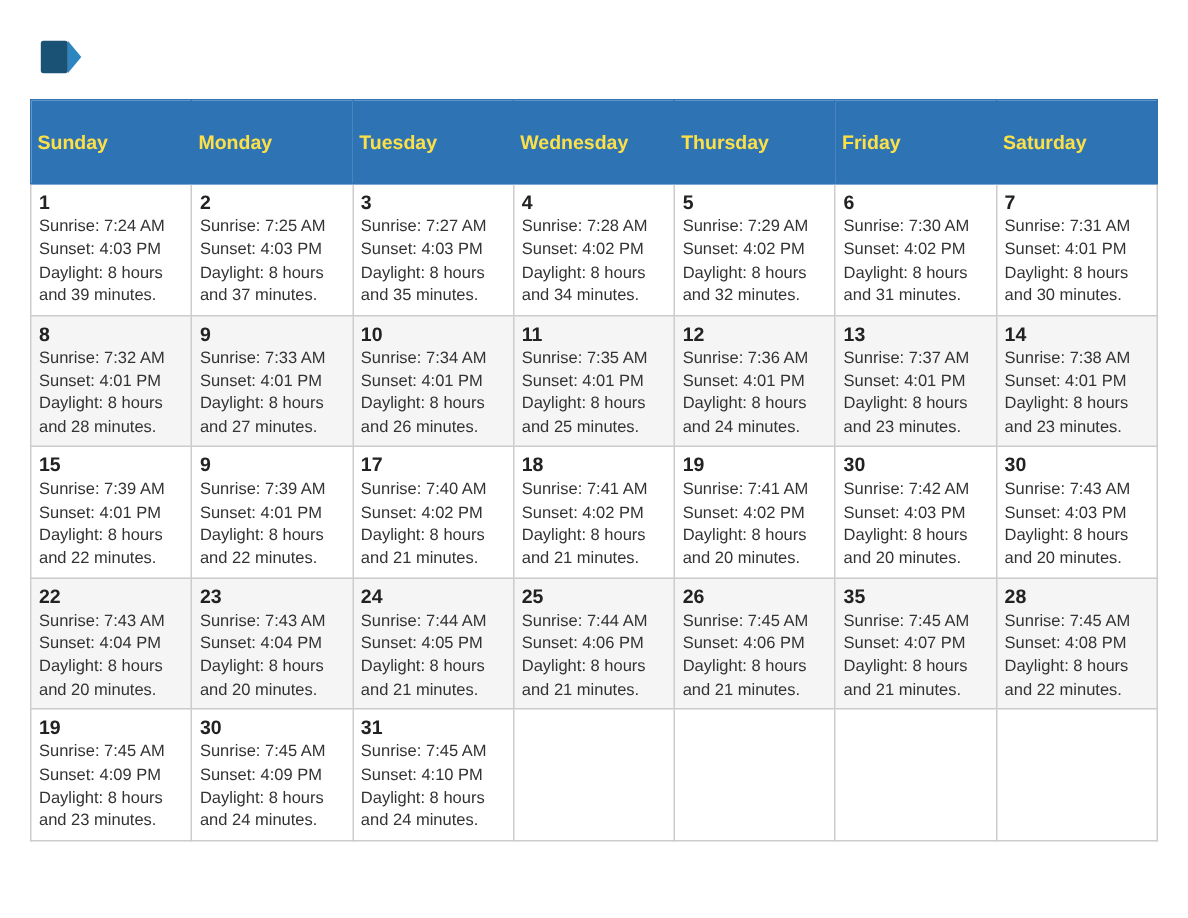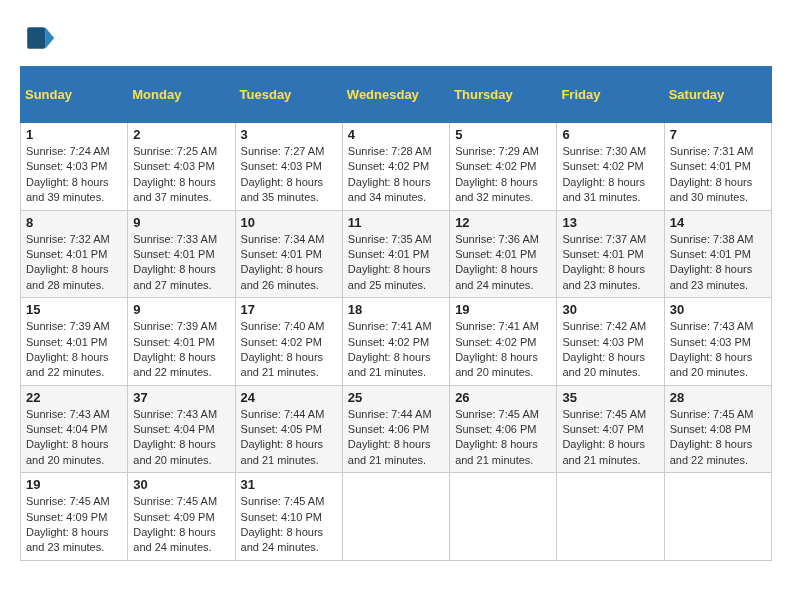--- a/index.html
+++ b/index.html
@@ -211,21 +211,21 @@
         <span class="day-num">30</span>
         <span class="day-info">Sunrise: 7:43 AM<br>Sunset: 4:03 PM<br>Daylight: 8 hours and 20 minutes.</span>
       </td>
       </tr>
       <tr>
         <td>
         <span class="day-num">22</span>
         <span class="day-info">Sunrise: 7:43 AM<br>Sunset: 4:04 PM<br>Daylight: 8 hours and 20 minutes.</span>
       </td>
         <td>
-        <span class="day-num">37</span>
+        <span class="day-num">23</span>
         <span class="day-info">Sunrise: 7:43 AM<br>Sunset: 4:04 PM<br>Daylight: 8 hours and 20 minutes.</span>
       </td>
         <td>
         <span class="day-num">24</span>
         <span class="day-info">Sunrise: 7:44 AM<br>Sunset: 4:05 PM<br>Daylight: 8 hours and 21 minutes.</span>
       </td>
         <td>
         <span class="day-num">25</span>
         <span class="day-info">Sunrise: 7:44 AM<br>Sunset: 4:06 PM<br>Daylight: 8 hours and 21 minutes.</span>
       </td>

